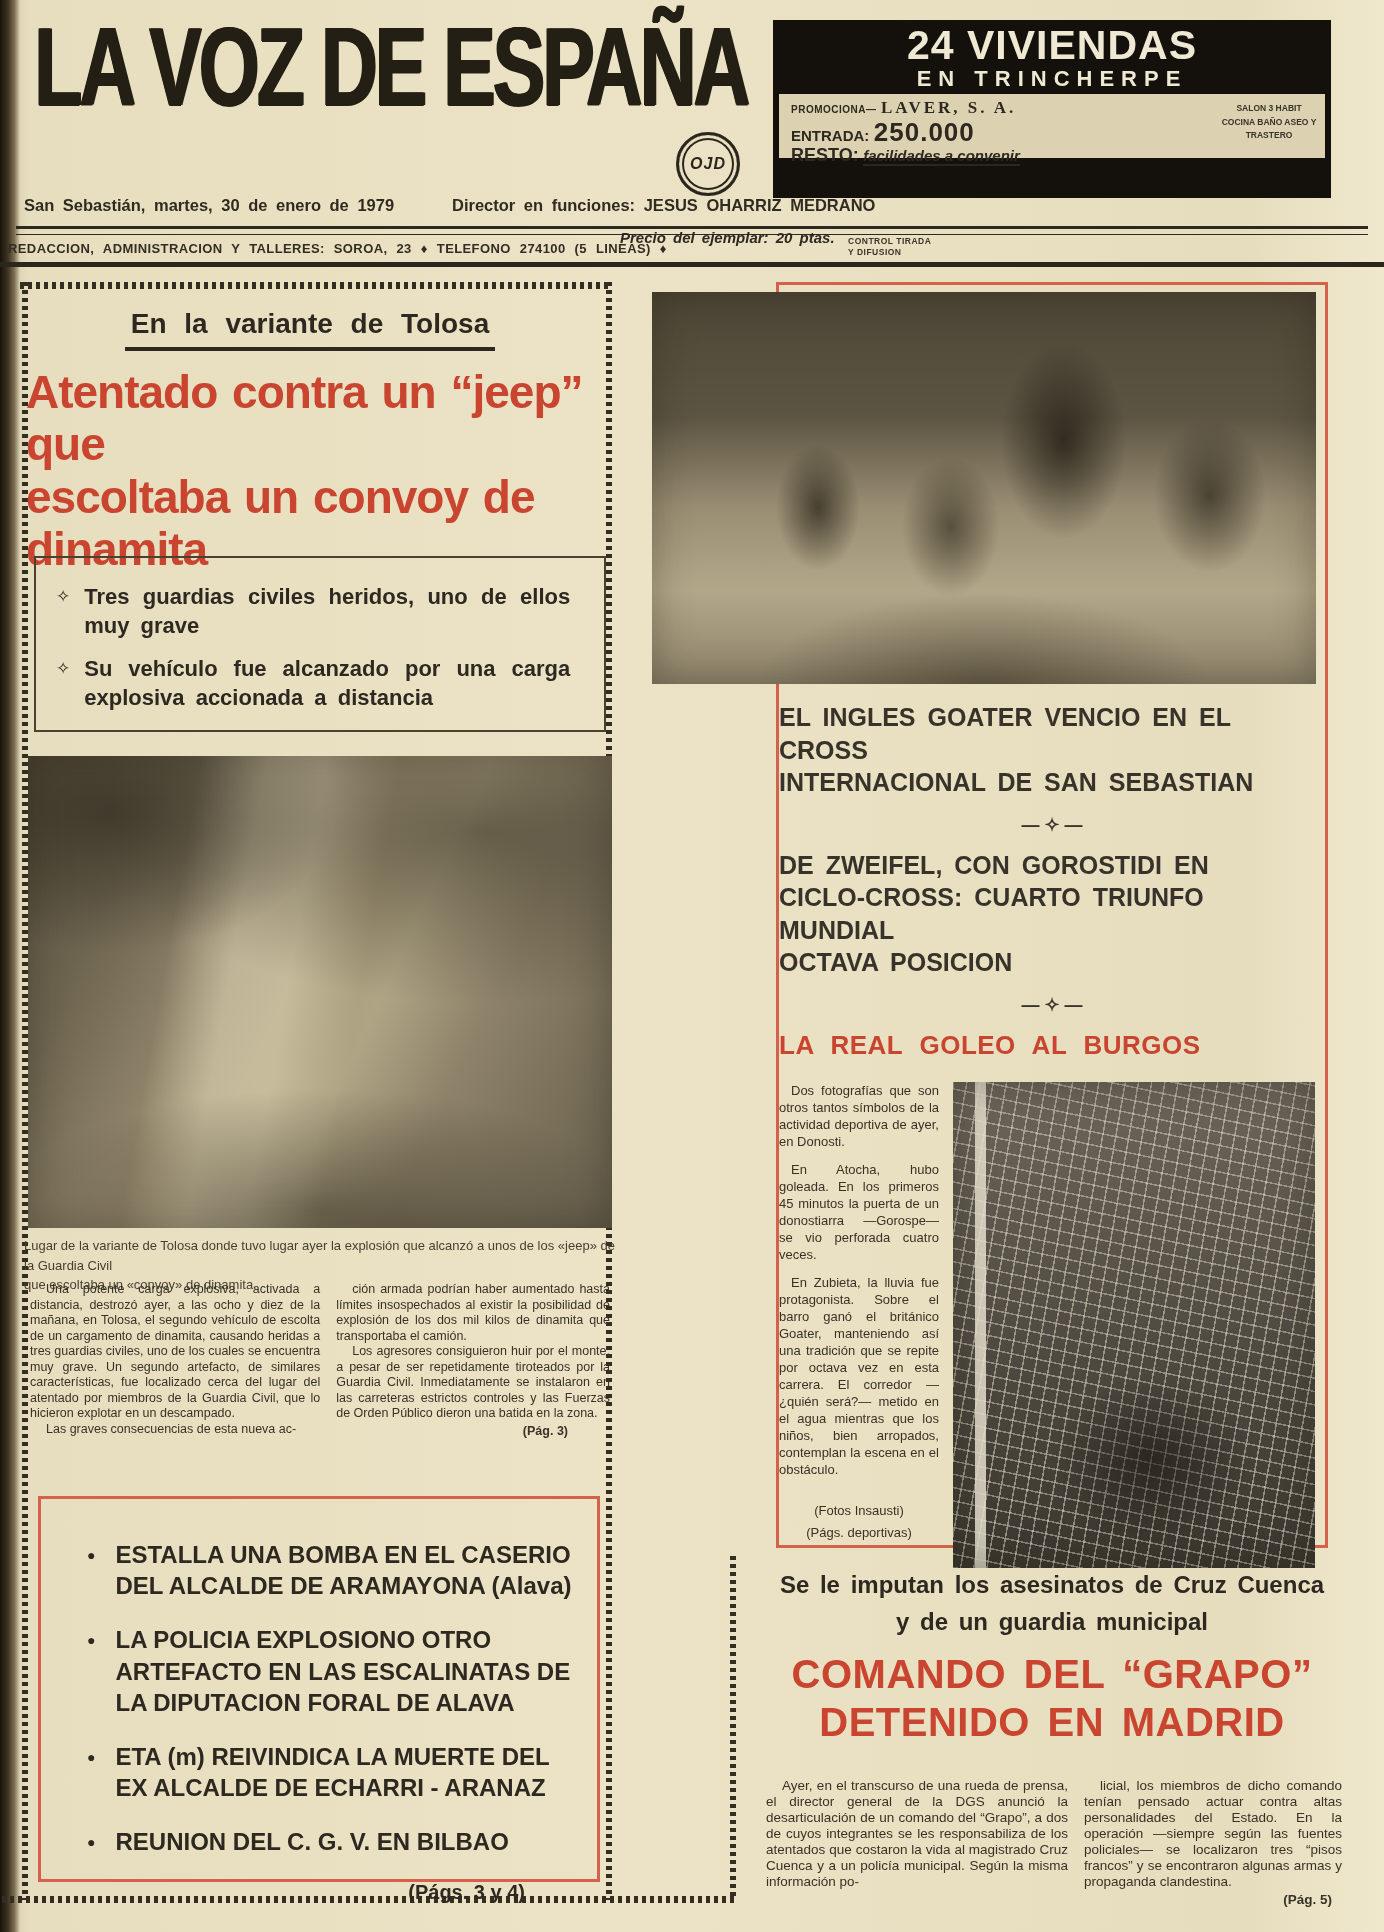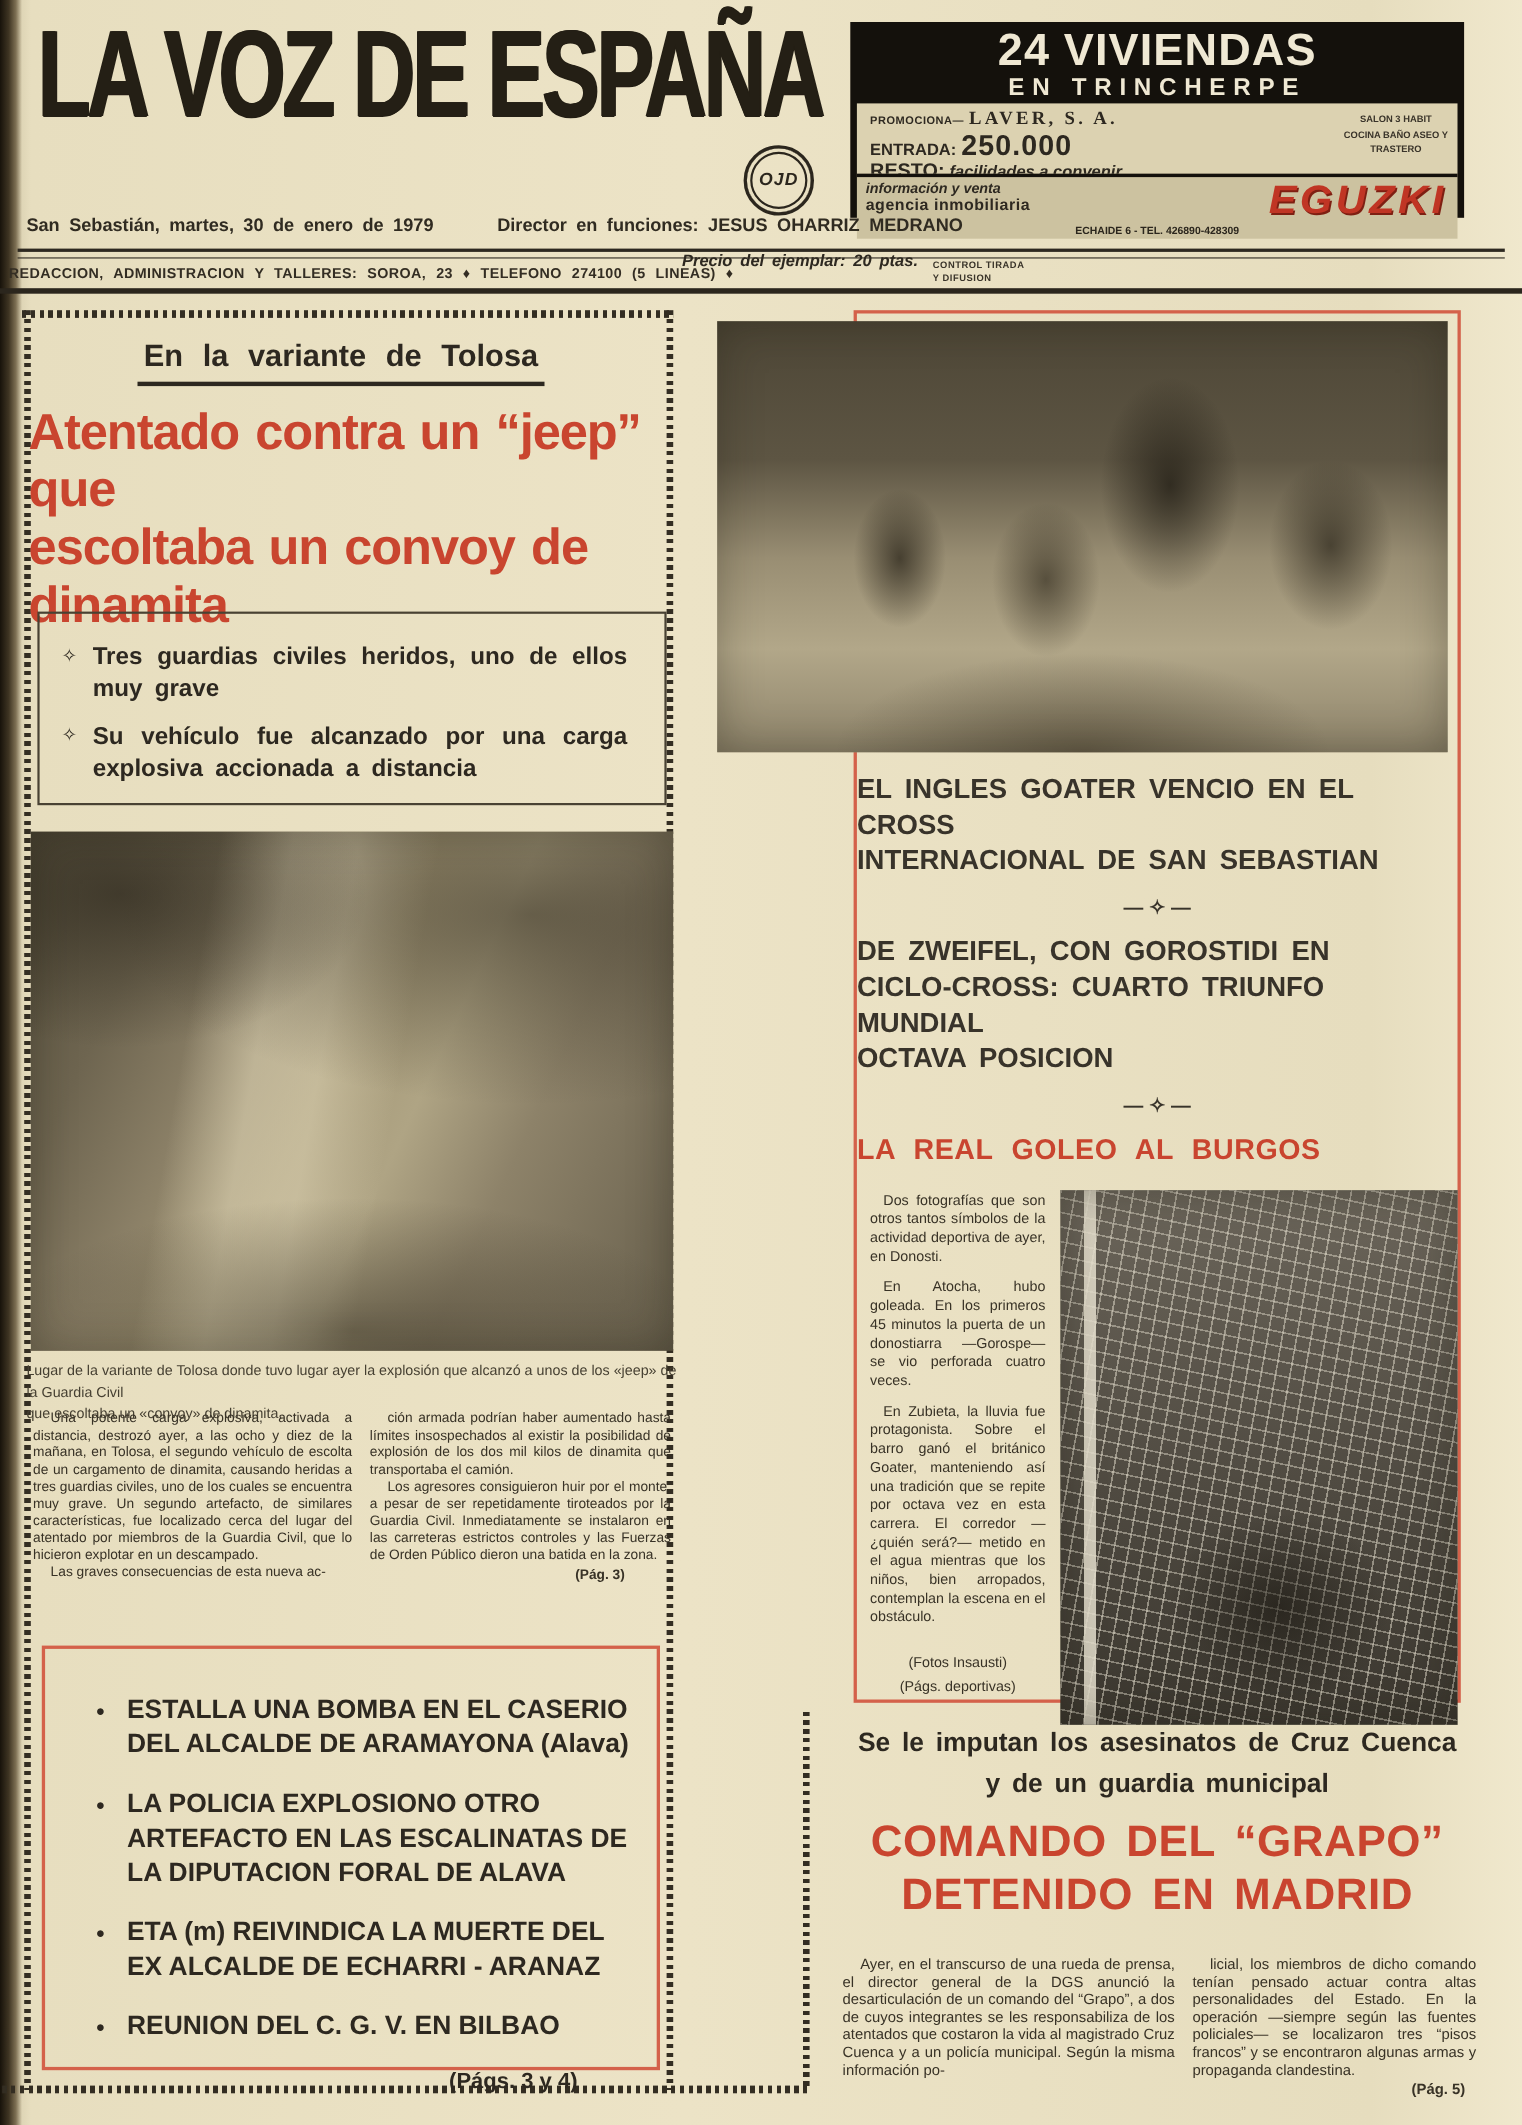--- a/index.html
+++ b/index.html
@@ -97,21 +97,21 @@
       radial-gradient(ellipse 90px 140px at 62% 38%, rgba(30,26,18,.75), transparent 70%),
       radial-gradient(ellipse 60px 90px at 25% 55%, rgba(35,30,20,.7), transparent 70%),
       radial-gradient(ellipse 70px 100px at 45% 60%, rgba(40,34,22,.6), transparent 70%),
       radial-gradient(ellipse 80px 110px at 84% 52%, rgba(35,30,20,.65), transparent 70%),
       radial-gradient(ellipse 300px 120px at 50% 100%, rgba(60,52,36,.5), transparent 75%),
       linear-gradient(to bottom,#4d4636 0%,#5d5543 32%,#998e73 55%,#b2a789 76%,#8e846b 100%);}
   .sports-inner{ padding-top:416px; }
   .sports-h{ text-align:left; font-size:25px; font-weight:700; line-height:1.3; color:#38332a; word-spacing:5px;}
   .sports-h.red{ color:#c9452f; font-size:26px; word-spacing:9px; letter-spacing:.5px;}
   .sdivider{ text-align:center; font-size:18px; font-weight:700; color:#38332a; margin:15px 0 13px;}
-  .sports-content{ display:flex; margin-top:20px; padding-left:12px;}
+  .sports-content{ display:flex; margin-top:20px; }
   .sports-text{ width:160px; font-size:13px; line-height:17px; text-align:justify; color:#383226;}
   .sports-text p{ margin:0 0 11px; text-indent:12px;}
   .credits{ text-align:center; margin-top:22px; line-height:1.65; font-size:13px;}
   .goal-photo{ margin-left:14px; width:362px; height:486px;
     background:
       linear-gradient(to right, transparent 0 6%, rgba(232,226,208,.85) 6% 9%, transparent 9%),
       radial-gradient(ellipse 140px 120px at 55% 78%, rgba(25,22,16,.6), transparent 72%),
       repeating-linear-gradient(100deg, rgba(228,222,205,.5) 0 1.5px, transparent 1.5px 13px),
       repeating-linear-gradient(12deg, rgba(228,222,205,.45) 0 1.5px, transparent 1.5px 13px),
       linear-gradient(to bottom,#6b655a 0%,#55504700 0),linear-gradient(to bottom,#6b655a,#4e4940 58%,#3b372f);}
@@ -151,28 +151,20 @@
       </div>
       <div class="ad-row3">
         <span class="ad-resto">RESTO:</span>
         <span class="ad-fac">facilidades a convenir</span>
       </div>
       <div class="ad-features">
         <div>SALON 3 HABIT</div>
         <div>COCINA BAÑO ASEO Y</div>
         <div>TRASTERO</div>
       </div>
-    </div>
-    <div class="ad-bottom">
-      <div class="ad-info">
-        <div class="ad-info-1">información y venta</div>
-        <div class="ad-info-2">agencia inmobiliaria</div>
-      </div>
-      <div class="ad-eguzki">EGUZKI</div>
-      <div class="ad-footer">ECHAIDE 6 - TEL. 426890-428309</div>
     </div>
   </div>
 
   <div class="ojd">OJD</div>
 
   <div class="dateline city">San Sebastián, martes, 30 de enero de 1979</div>
   <div class="dateline director">Director en funciones: JESUS OHARRIZ MEDRANO</div>
   <div class="rule-double"></div>
   <div class="addr-row">REDACCION, ADMINISTRACION Y TALLERES: SOROA, 23 ♦ TELEFONO 274100 (5 LINEAS) ♦</div>
   <div class="price">Precio del ejemplar: 20 ptas.</div>

